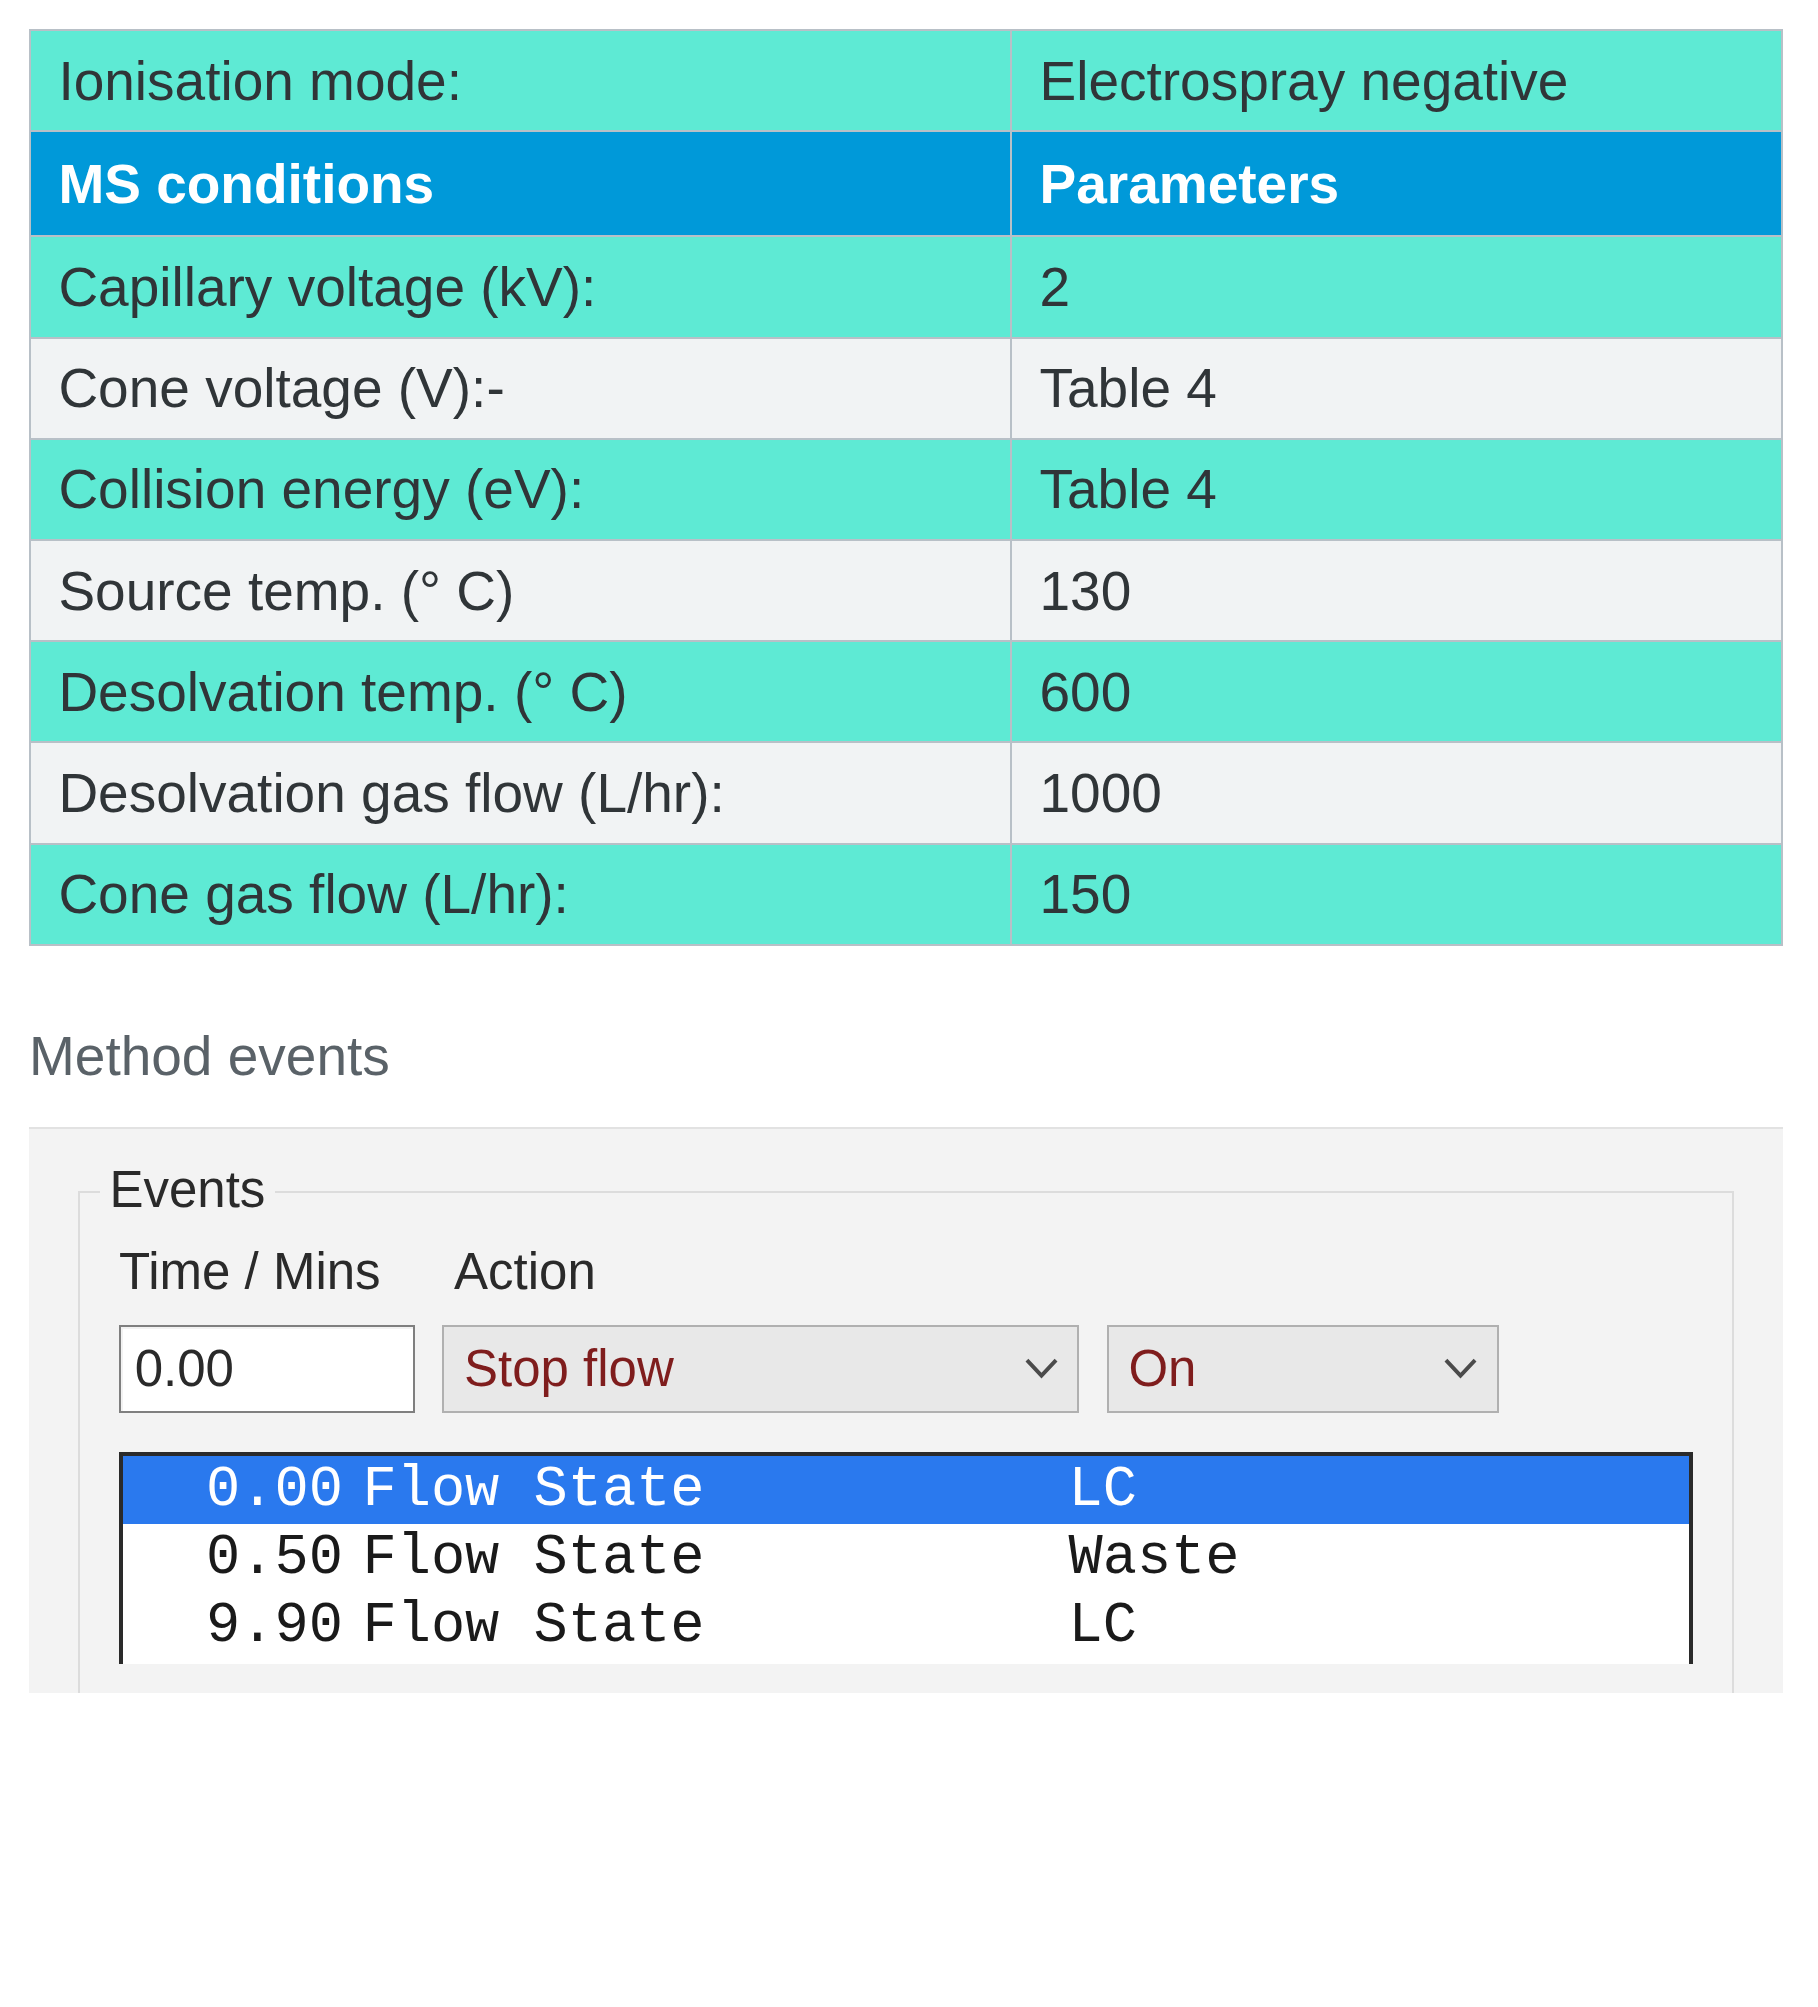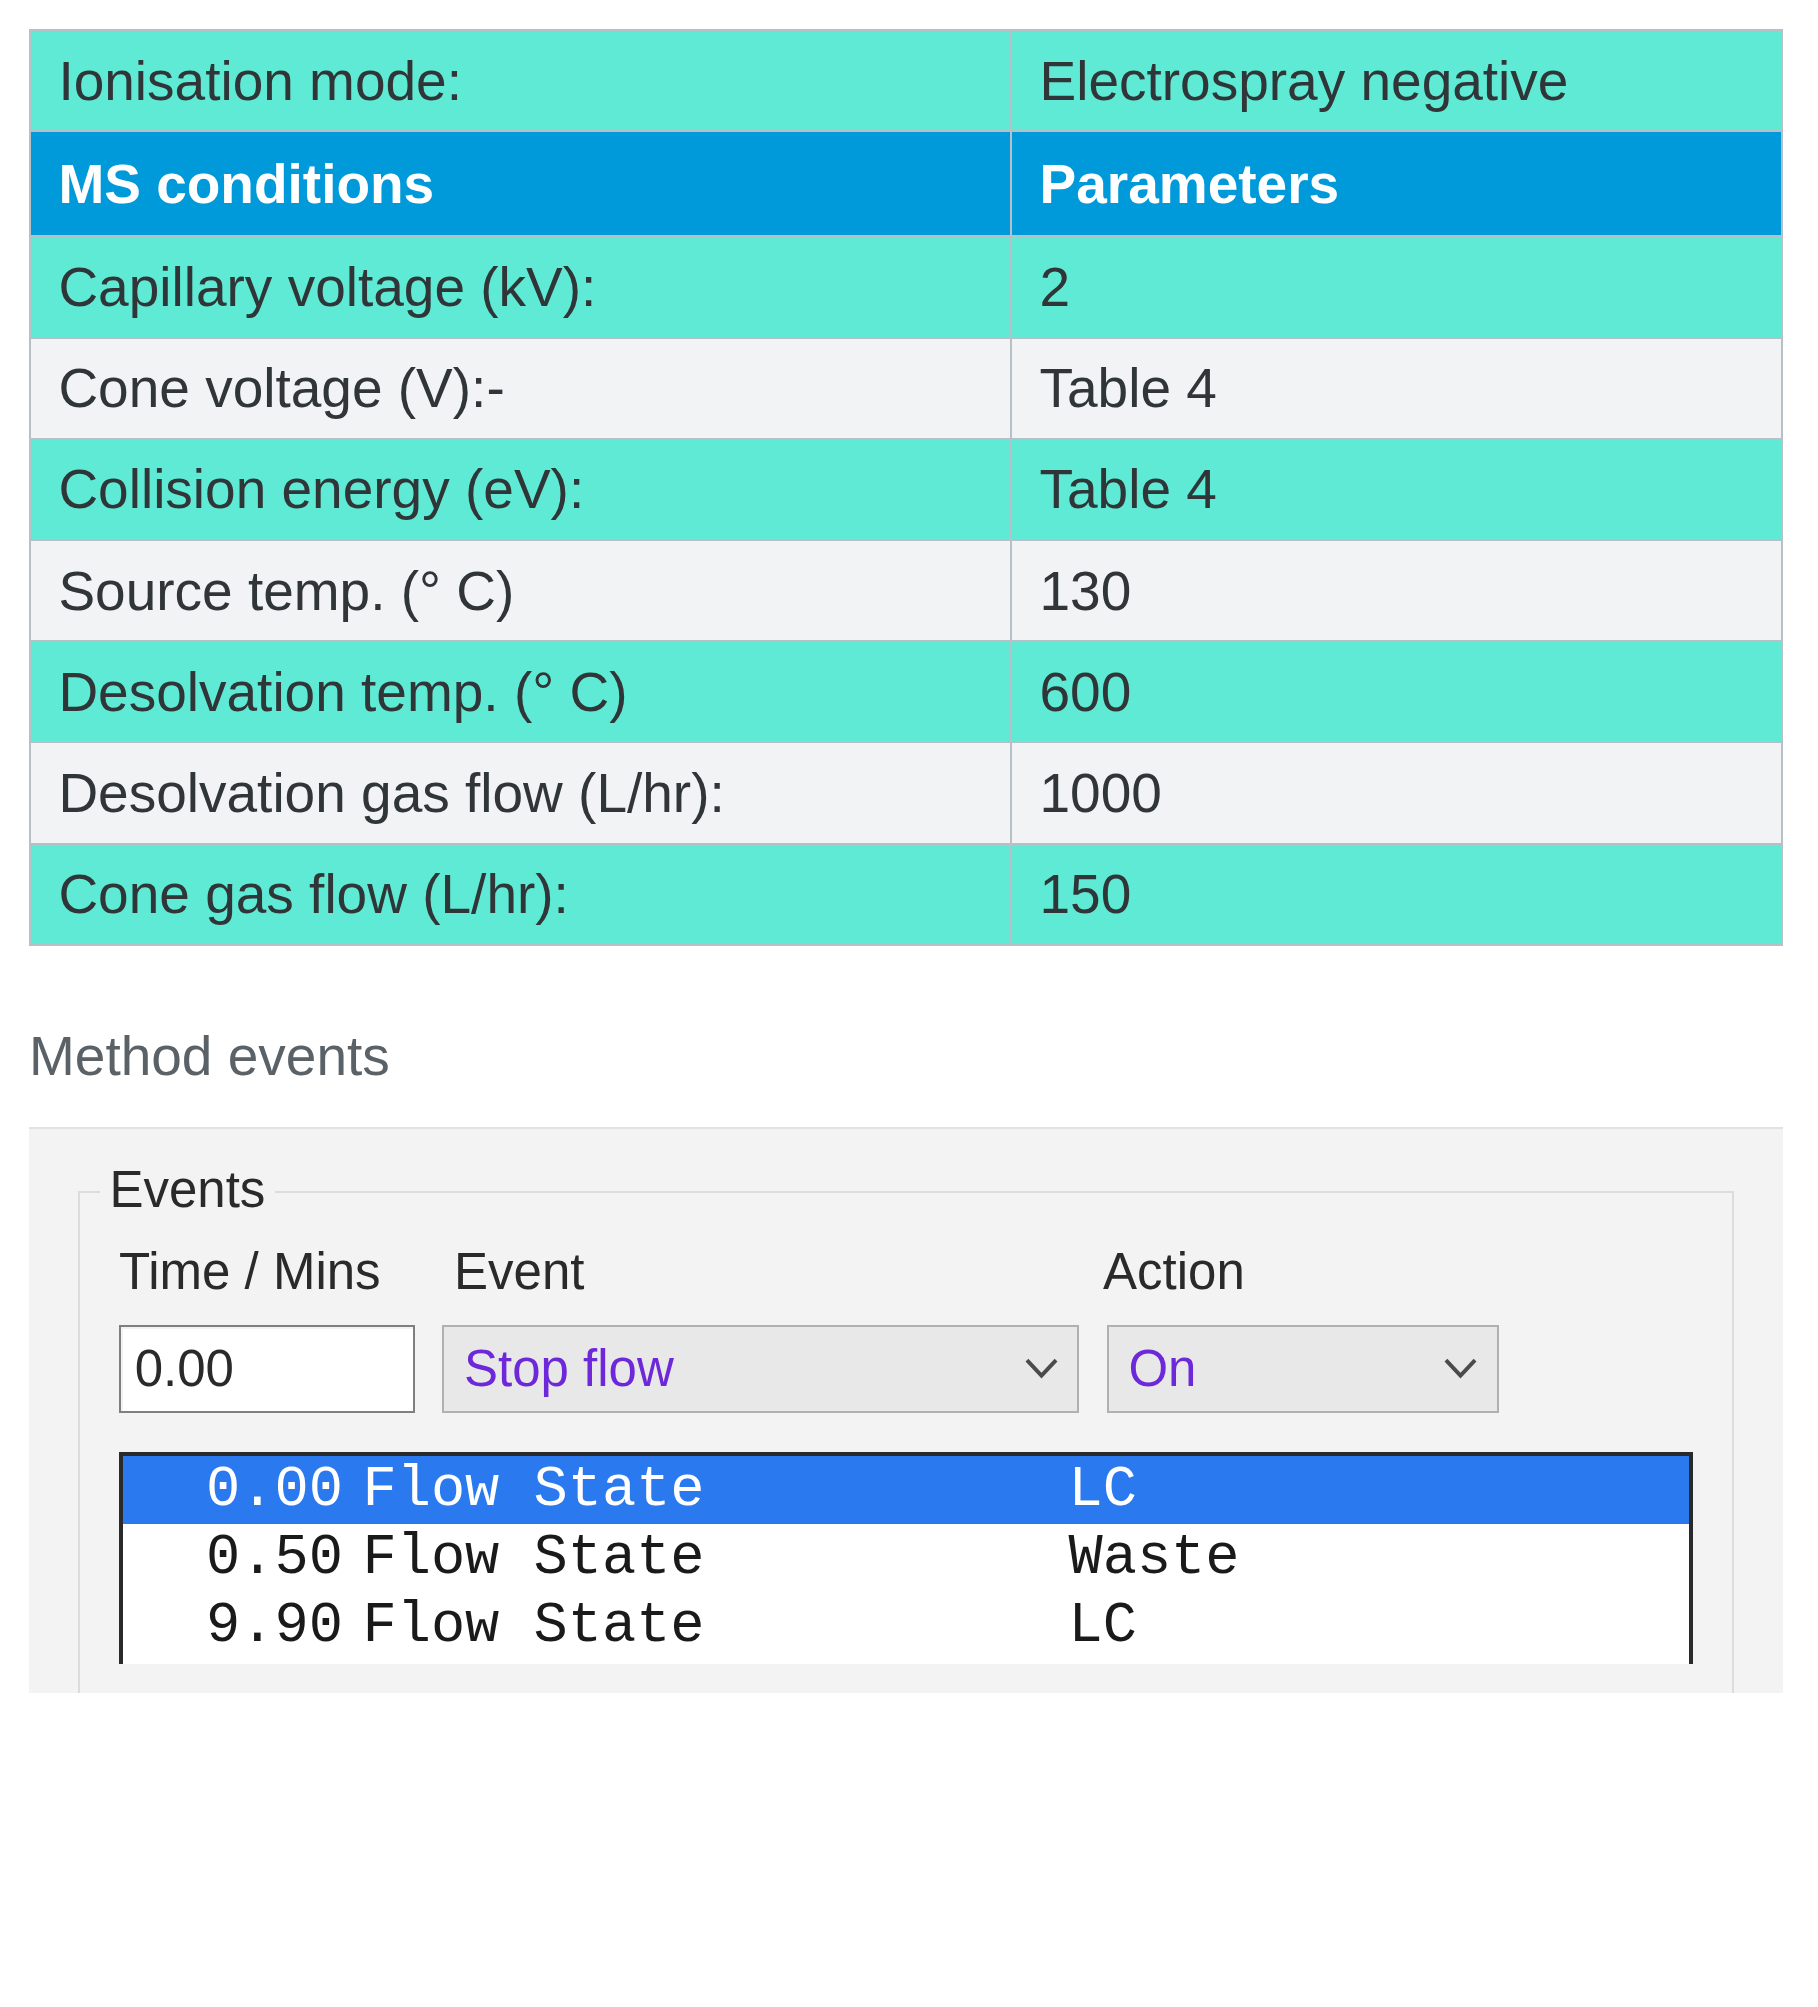--- a/index.html
+++ b/index.html
@@ -118,21 +118,21 @@
     align-items: center;
     justify-content: space-between;
     padding: 0 19.6px;
     cursor: default;
   }
   .combo.event { width: 637px; }
   .combo.action { width: 392px; }
   .combo .combo-text {
     font-size: 51px;
     font-family: Tahoma, Arial, sans-serif;
-    color: #6d28d9;
+    color: #7f1d1d;
   }
   .combo .chev svg { display: block; }
 
   .listbox {
     margin-top: 39px;
     border: 4.9px solid #2a2a2a;
     border-bottom: none;
     background: #ffffff;
     box-shadow: inset 0 0 0 2px #ffffff;
     padding-bottom: 3.9px;
@@ -200,21 +200,20 @@
     </table>
 
   <div class="method-title">Method events</div>
 
   <div class="events-panel">
     <div class="groupbox">
       <div class="groupbox-legend">Events</div>
 
       <div class="headers-row">
         <div class="col-time">Time / Mins</div>
-        <div class="col-event">Event</div>
         <div class="col-action">Action</div>
       </div>
 
       <div class="inputs-row">
         <input class="text-input" type="text" value="0.00" style="">
 
         <div class="combo event">
           <span class="combo-text">Stop flow</span>
           <span class="chev">
             <svg width="33" height="21.6" viewBox="0 0 34 22">

